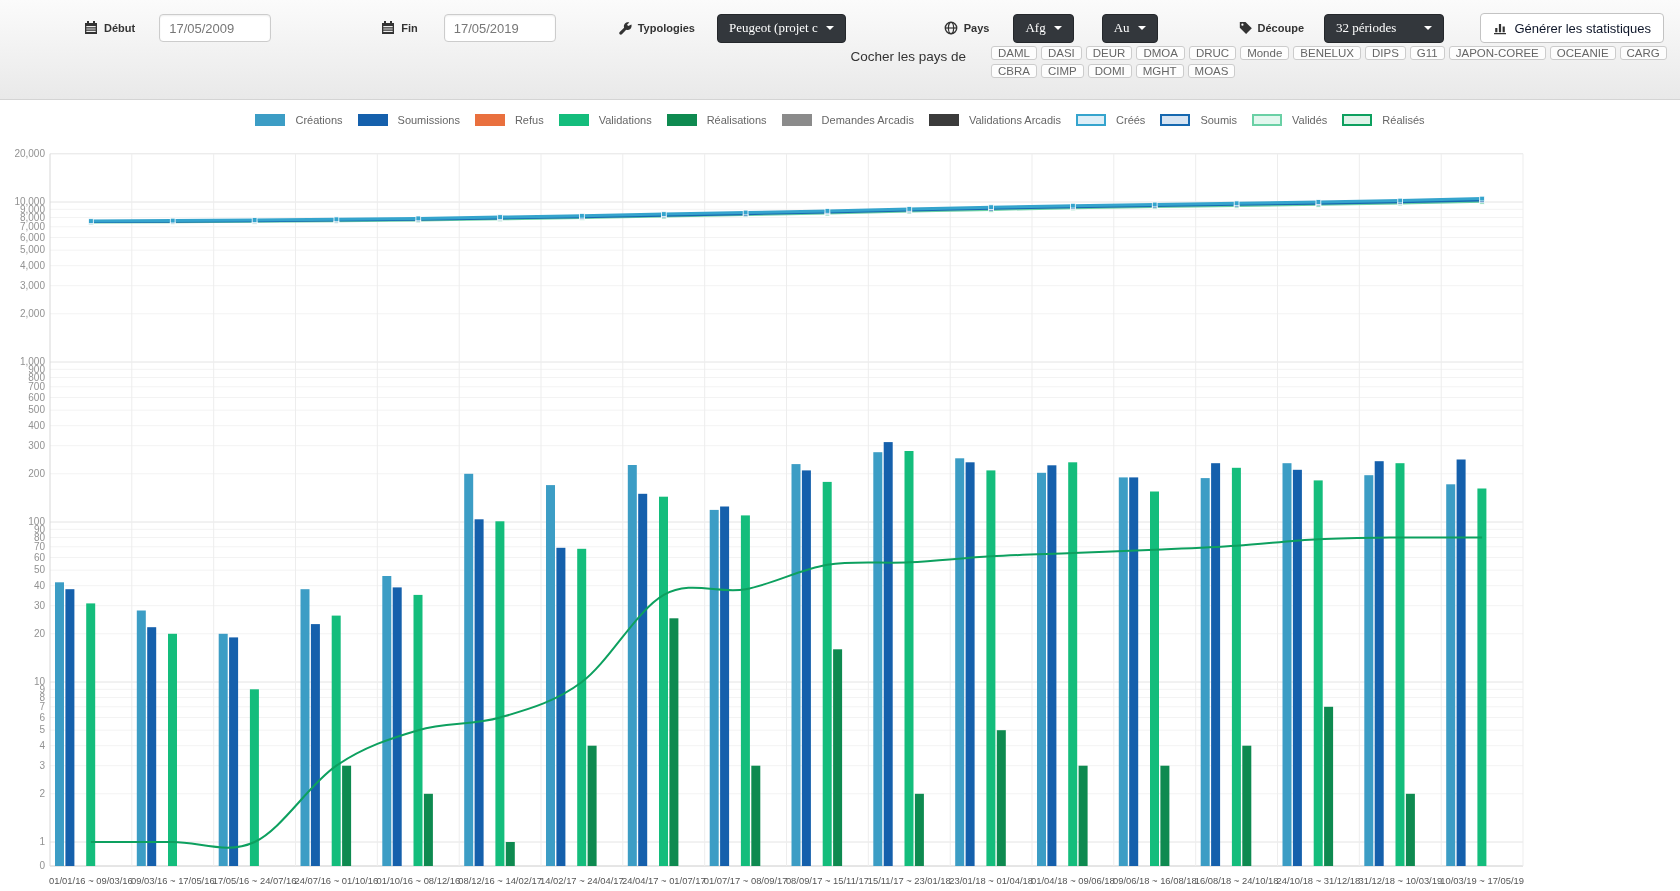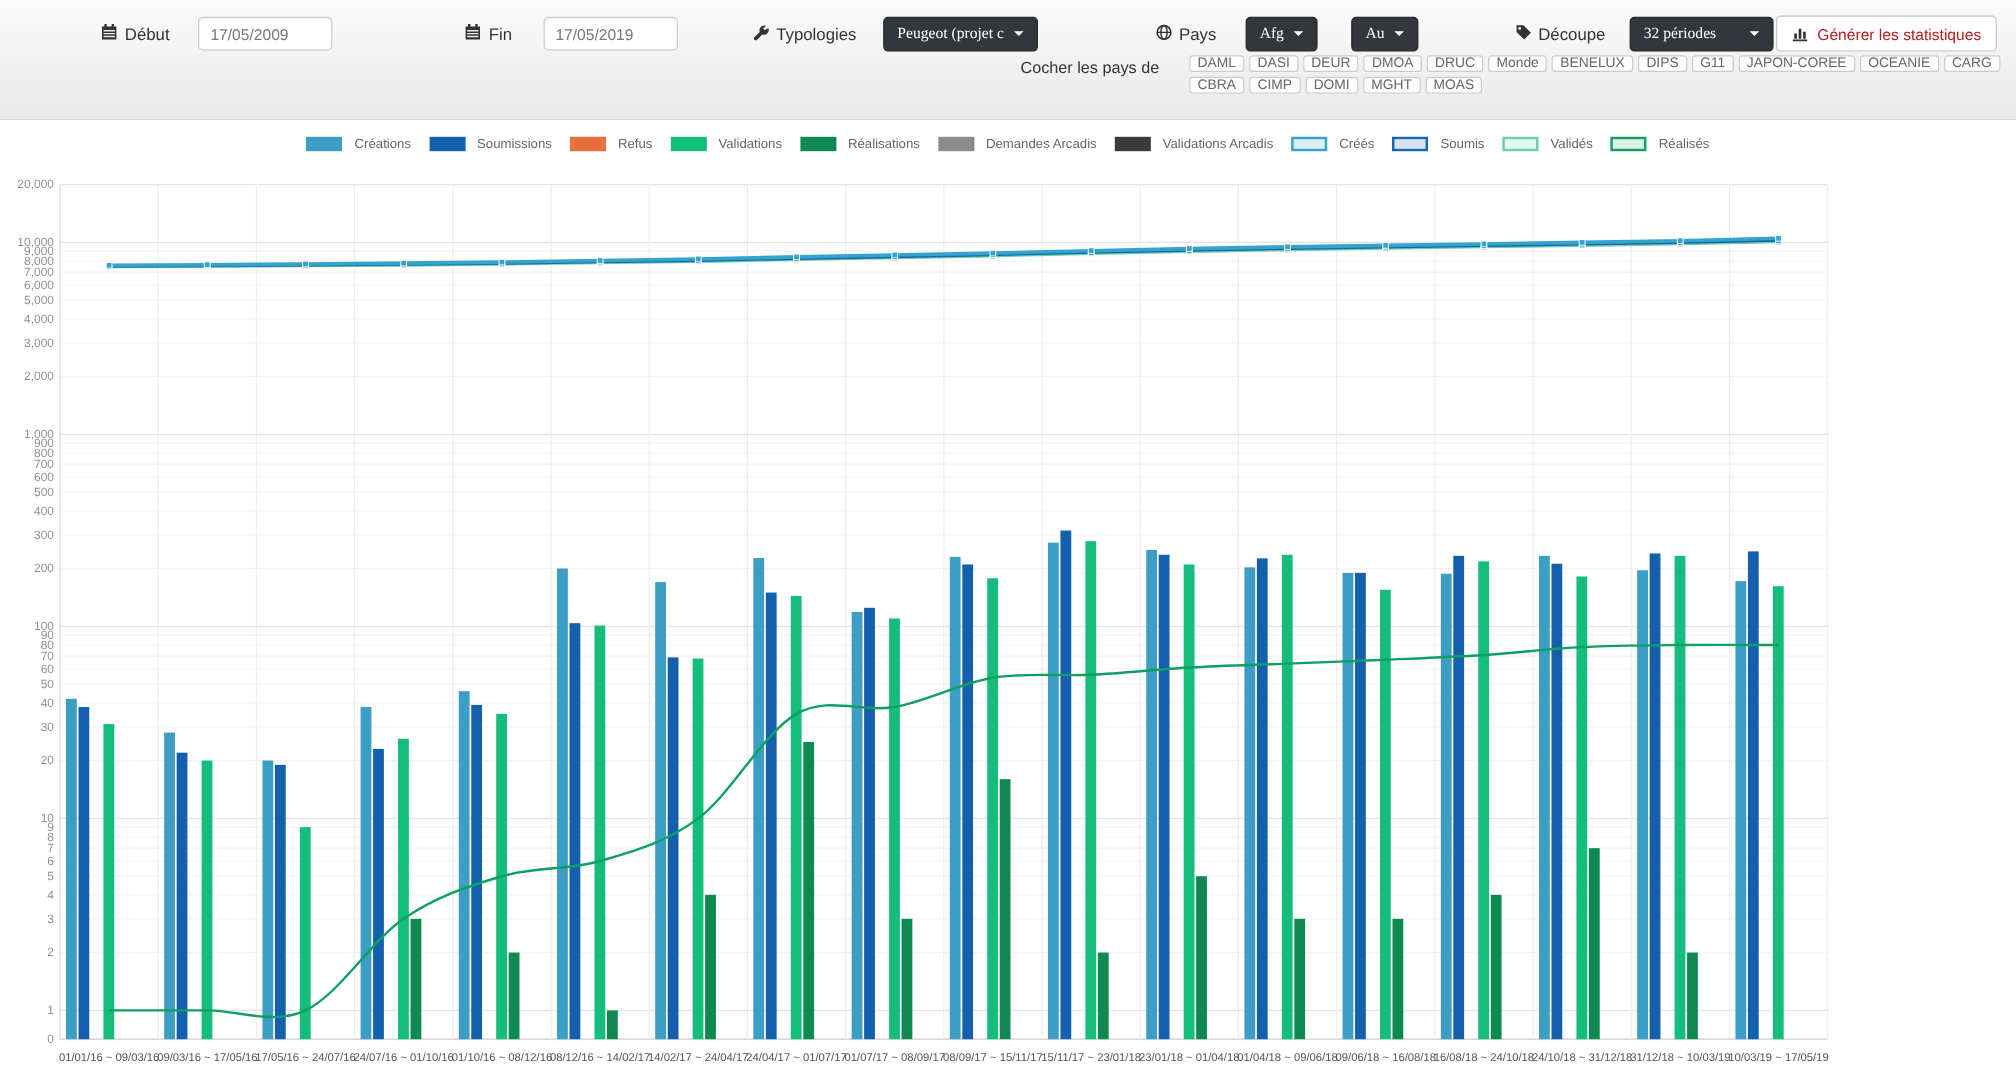--- a/index.html
+++ b/index.html
@@ -7,35 +7,35 @@
               font-family:"Liberation Sans", sans-serif; }
 
   
   .toolbar{
     position:relative; width:100%; height:100px;
     background:linear-gradient(#fbfbfb,#e9e9e9);
     border-bottom:1px solid #d4d4d4;
     box-shadow:0 1px 3px rgba(0,0,0,.06);
   }
   .toolbar-row1{ display:flex; align-items:center; padding:13px 16px 0 84px; }
-  .tb-label{ display:flex; align-items:flex-start; gap:6px; font-size:14px;
-             font-weight:normal; color:#333; white-space:nowrap; }
+  .tb-label{ display:flex; align-items:center; gap:6px; font-size:11px;
+             font-weight:bold; color:#333; white-space:nowrap; }
   .tb-icon{ width:14px; height:14px; flex:0 0 auto; }
   .tb-input{ height:28px; border:1px solid #ccc; border-radius:4px; background:#fff;
              color:#777; font-size:13px; padding:4px 9px; width:112px;
              box-shadow:inset 0 1px 2px rgba(0,0,0,.07);
              font-family:"Liberation Sans", sans-serif; }
   .btn-dark{ display:flex; align-items:center; gap:8px; height:29px;
              background:#33373c; color:#fff; border:1px solid #24272b;
              border-radius:4px; font-size:13px; padding:0 11px; cursor:pointer;
              white-space:nowrap; font-family:Liberation Serif, serif; }
   .caret{ width:0; height:0; border-left:4px solid transparent;
           border-right:4px solid transparent; border-top:4px solid #fff; }
   .btn-light{ display:flex; align-items:center; gap:7px; height:30px;
-              background:#fff; color:#b91c1c; border:1px solid #c3c3c3;
+              background:#fff; color:#0f172a; border:1px solid #c3c3c3;
               border-radius:4px; font-size:13px; padding:0 12px; cursor:pointer;
               white-space:nowrap; font-family:"Liberation Sans", sans-serif; }
   .toolbar-row2{ position:absolute; top:46px; right:13px; display:flex;
                  align-items:flex-start; gap:25px; }
   .cocher-label{ font-size:13.5px; font-weight:normal; color:#333; margin-top:3px; }
   .tag-rows{ display:flex; flex-direction:column; gap:3px; width:676px; }
   .tag-row{ display:flex; flex-wrap:wrap; gap:4px; }
   .tag-btn{ background:#fdfdfd; border:1px solid #ccc; border-radius:3px;
             color:#666; font-size:11.5px; padding:0 6px; cursor:pointer;
             font-family:"Liberation Sans", sans-serif; }

